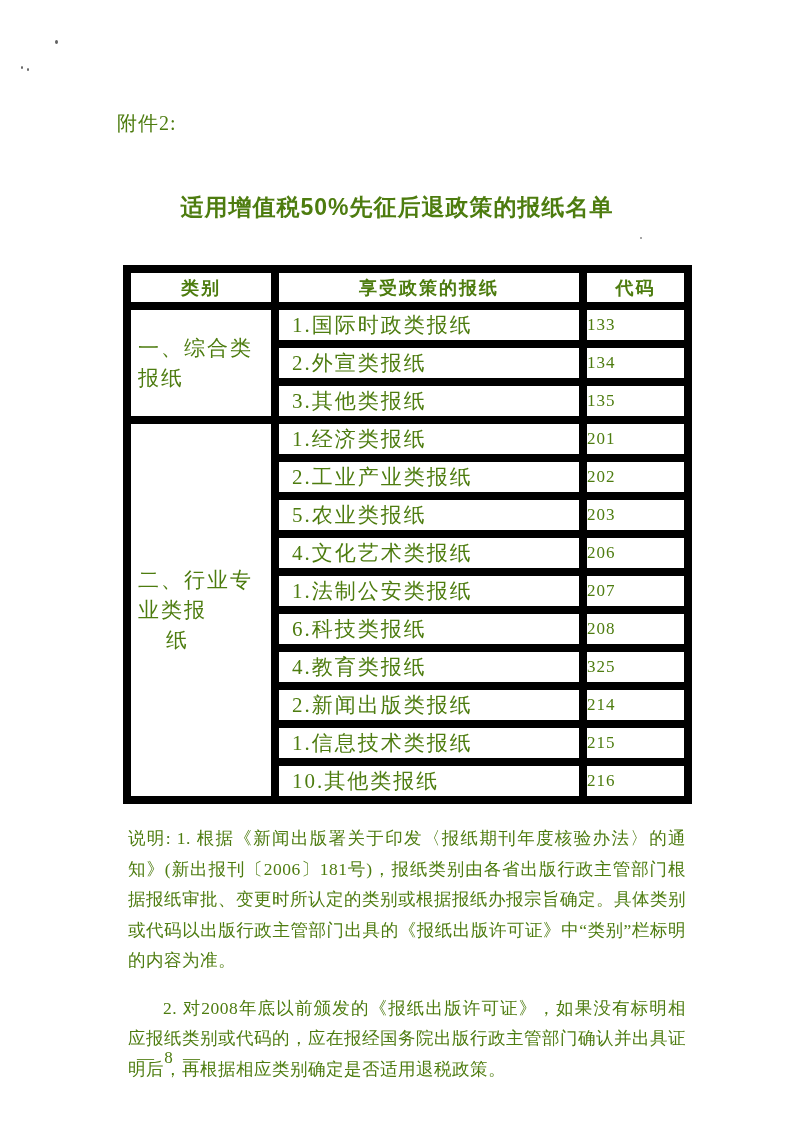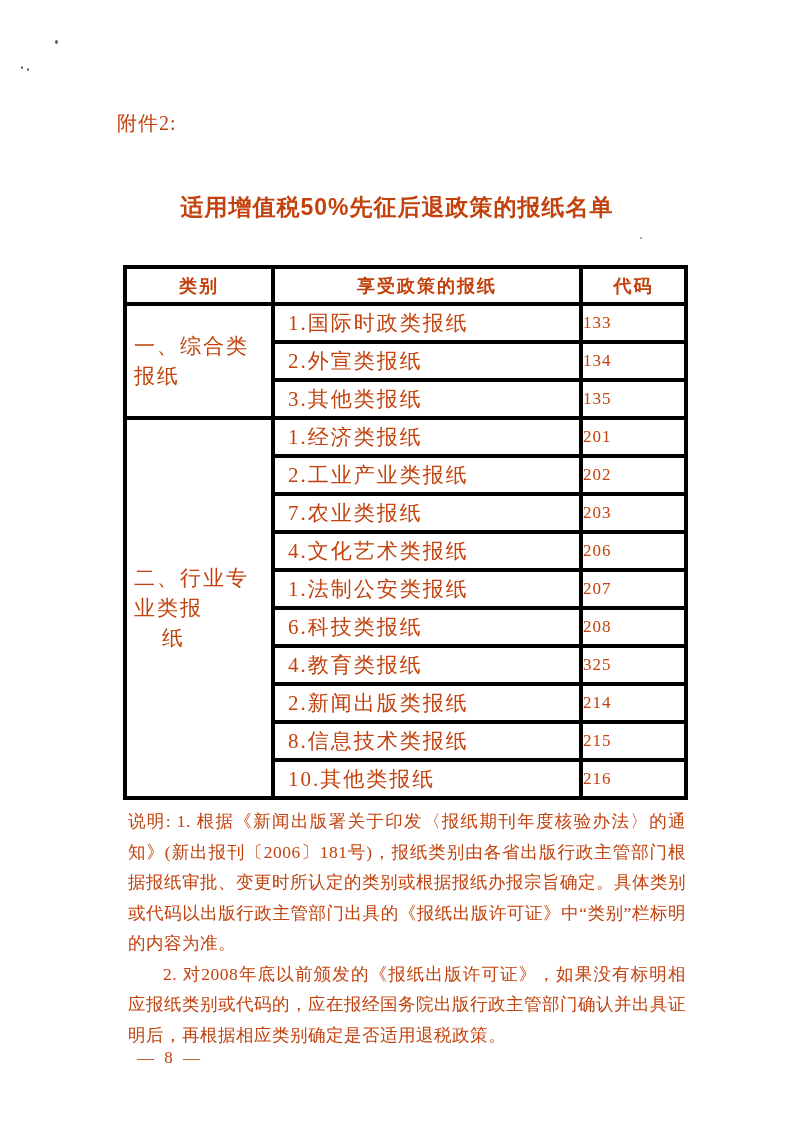--- a/index.html
+++ b/index.html
@@ -4,21 +4,21 @@
 <style>
   * { margin: 0; padding: 0; box-sizing: border-box; }
   html, body { background: #ffffff; }
   .sheet {
     position: relative;
     width: 812px;
     height: 1119px;
     background: #ffffff;
     overflow: hidden;
     font-family: "Liberation Serif", "DejaVu Serif", serif;
-    color: #c2410c;
+    color: #4d7c0f;
   }
 
   .attachment-label {
     position: absolute;
     left: 117px;
     top: 110px;
     font-size: 20px;
     letter-spacing: 1px;
   }
 
@@ -36,21 +36,21 @@
   }
 
   .doc-table {
     position: absolute;
     left: 123px;
     top: 265px;
     border-collapse: collapse;
     table-layout: fixed;
   }
   .doc-table th, .doc-table td {
-    border: 4px solid #000000;
+    border: 8px solid #000000;
     background: #ffffff;
   }
   .doc-table thead tr { height: 37px; }
   .doc-table tbody tr { height: 38px; }
   .doc-table th {
     font-family: "Liberation Sans", "DejaVu Sans", sans-serif;
     font-weight: bold;
     font-size: 18px;
     letter-spacing: 2px;
     text-align: center;
@@ -80,20 +80,21 @@
     position: absolute;
     left: 128px;
     top: 806px;
     width: 558px;
   }
   .notes p {
     font-size: 17.5px;
     line-height: 30.5px;
     letter-spacing: 0.5px;
     text-align: justify;
+    margin-top: 17px;
   }
   .notes p.para2 { text-indent: 2em; }
 
   .page-number {
     position: absolute;
     left: 137px;
     top: 1048px;
     font-size: 17px;
     letter-spacing: 3px;
   }
@@ -155,21 +156,21 @@
           <div class="cat-line-2">纸</div>
         </td>
         <td class="name">1.经济类报纸</td>
         <td class="code">201</td>
       </tr>
       <tr>
         <td class="name">2.工业产业类报纸</td>
         <td class="code">202</td>
       </tr>
       <tr>
-        <td class="name">7.农业类报纸</td>
+        <td class="name">5.农业类报纸</td>
         <td class="code">203</td>
       </tr>
       <tr>
         <td class="name">4.文化艺术类报纸</td>
         <td class="code">206</td>
       </tr>
       <tr>
         <td class="name">1.法制公安类报纸</td>
         <td class="code">207</td>
       </tr>
@@ -179,21 +180,21 @@
       </tr>
       <tr>
         <td class="name">4.教育类报纸</td>
         <td class="code">325</td>
       </tr>
       <tr>
         <td class="name">2.新闻出版类报纸</td>
         <td class="code">214</td>
       </tr>
       <tr>
-        <td class="name">8.信息技术类报纸</td>
+        <td class="name">1.信息技术类报纸</td>
         <td class="code">215</td>
       </tr>
       <tr>
         <td class="name">10.其他类报纸</td>
         <td class="code">216</td>
       </tr>
     </tbody>
   </table>
 
   <div class="notes">

